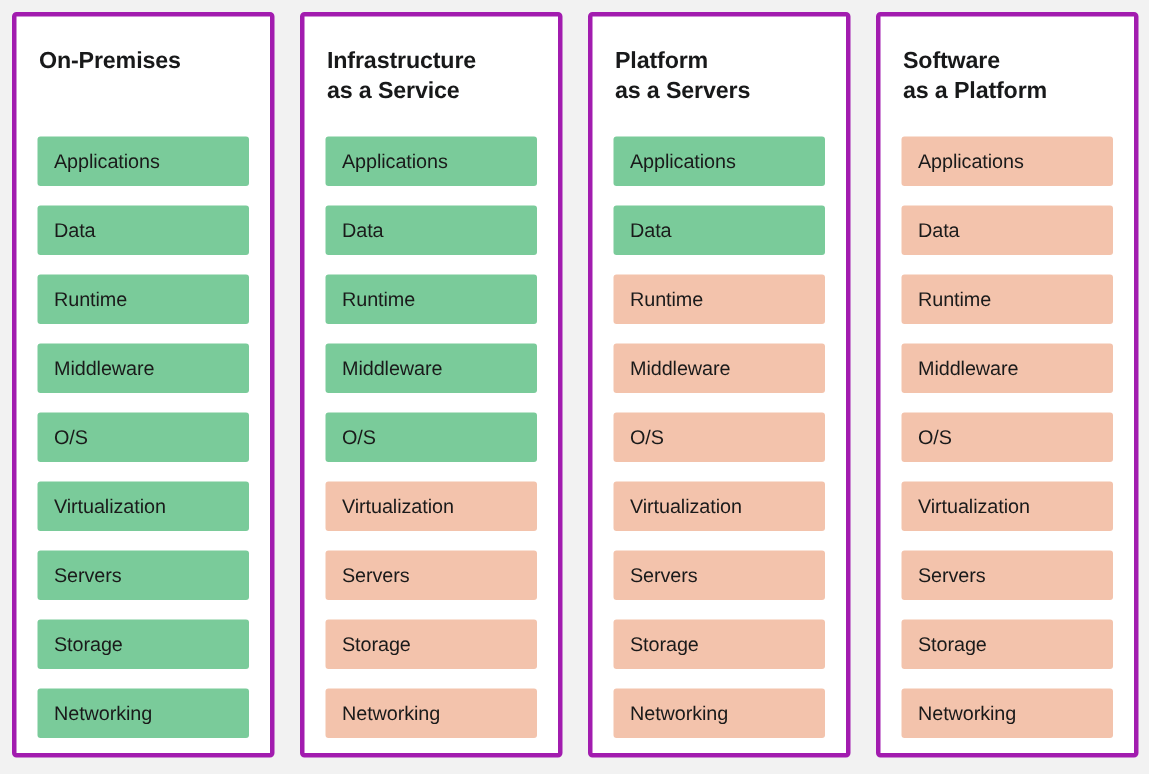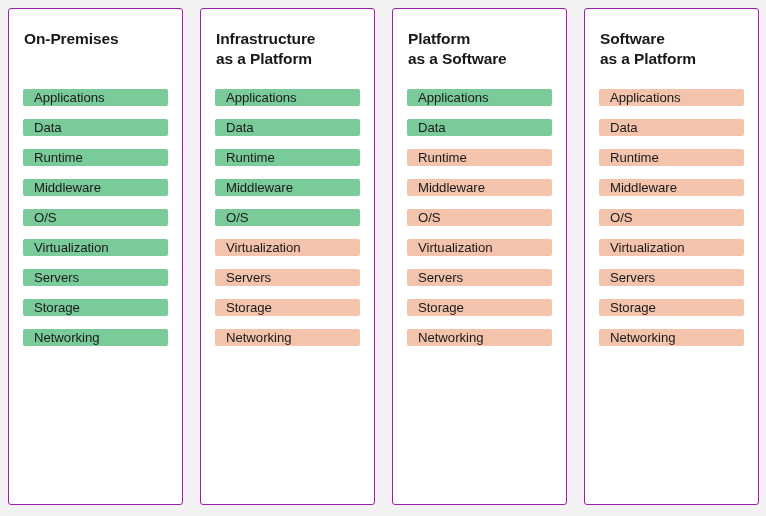--- a/index.html
+++ b/index.html
@@ -21,21 +21,21 @@
     position: relative;
     width: 766px;
     height: 516px;
     padding: 8px 6px 11px 8px;
     display: flex;
     gap: 17px;
   }
 
   .model-card {
     background: #ffffff;
-    border: 1px solid #a21caf;
+    border: 3px solid #a21caf;
     border-radius: 3px;
     width: 175px;
     height: 497px;
     flex: 0 0 auto;
     padding: 20px 14px 0 14px;
     display: flex;
     flex-direction: column;
   }
 
   .card-title {
@@ -50,21 +50,21 @@
   }
 
   .layer-stack {
     margin-top: 8px;
     display: flex;
     flex-direction: column;
     gap: 13px;
   }
 
   .layer-row {
-    height: 17px;
+    height: 33px;
     border-radius: 2px;
     display: flex;
     align-items: center;
     padding-left: 11px;
     font-size: 13.2px;
     color: #1a1a1a;
     line-height: 1;
     letter-spacing: -0.05px;
   }
 
@@ -84,36 +84,36 @@
         <div class="layer-row provider">Middleware</div>
         <div class="layer-row provider">O/S</div>
         <div class="layer-row provider">Virtualization</div>
         <div class="layer-row provider">Servers</div>
         <div class="layer-row provider">Storage</div>
         <div class="layer-row provider">Networking</div>
       </div>
     </div>
     <div class="model-card">
       <div class="card-title">Infrastructure
-as a Platform</div>
+as a Service</div>
       <div class="layer-stack">
         <div class="layer-row provider">Applications</div>
         <div class="layer-row provider">Data</div>
         <div class="layer-row provider">Runtime</div>
         <div class="layer-row provider">Middleware</div>
         <div class="layer-row provider">O/S</div>
         <div class="layer-row customer">Virtualization</div>
         <div class="layer-row customer">Servers</div>
         <div class="layer-row customer">Storage</div>
         <div class="layer-row customer">Networking</div>
       </div>
     </div>
     <div class="model-card">
       <div class="card-title">Platform
-as a Software</div>
+as a Servers</div>
       <div class="layer-stack">
         <div class="layer-row provider">Applications</div>
         <div class="layer-row provider">Data</div>
         <div class="layer-row customer">Runtime</div>
         <div class="layer-row customer">Middleware</div>
         <div class="layer-row customer">O/S</div>
         <div class="layer-row customer">Virtualization</div>
         <div class="layer-row customer">Servers</div>
         <div class="layer-row customer">Storage</div>
         <div class="layer-row customer">Networking</div>

